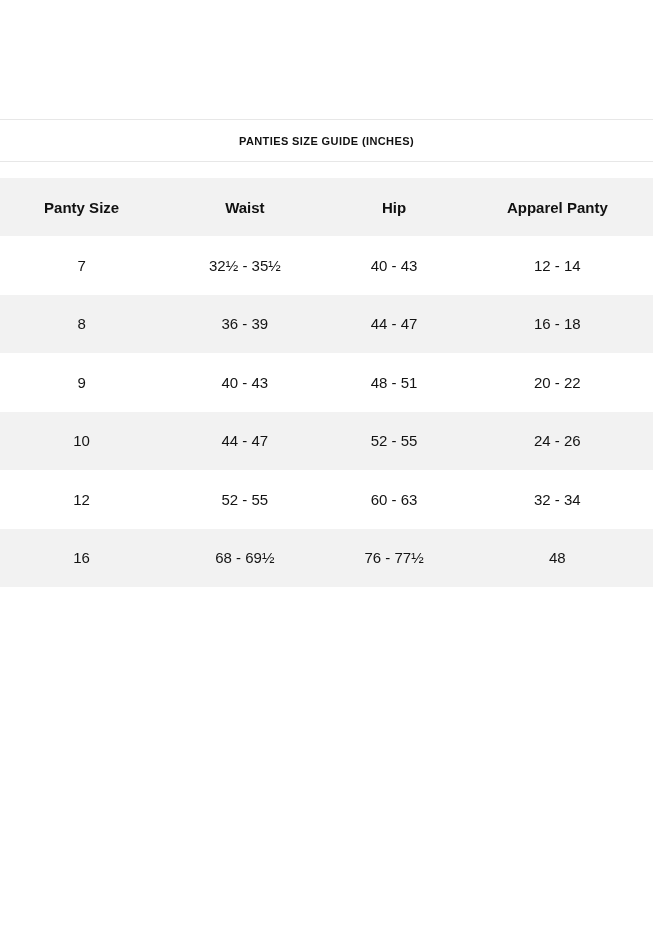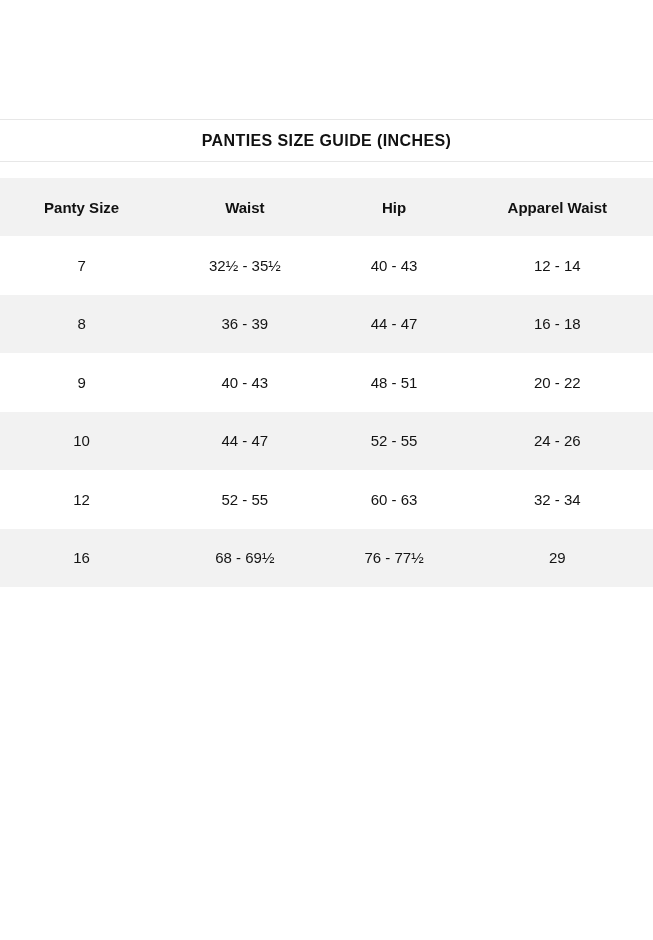--- a/index.html
+++ b/index.html
@@ -18,21 +18,21 @@
     margin-top: 119px;
     height: 41px;
     border-top: 1px solid #e7e7e7;
     border-bottom: 1px solid #e7e7e7;
     display: flex;
     align-items: center;
     justify-content: center;
   }
   .title-bar h2 {
     margin: 0;
-    font-size: 16px;
+    font-size: 11px;
     font-weight: 700;
     letter-spacing: 0.4px;
     color: #111111;
     text-transform: uppercase;
   }
   table.size-guide {
     width: 653px;
     margin-top: 16px;
     border-collapse: collapse;
     table-layout: fixed;
@@ -78,21 +78,21 @@
     <col class="c1">
       <col class="c2">
       <col class="c3">
       <col class="c4">
   </colgroup>
   <thead>
     <tr>
       <th>Panty Size</th>
       <th>Waist</th>
       <th>Hip</th>
-      <th>Apparel Waist</th>
+      <th>Apparel Panty</th>
     </tr>
   </thead>
   <tbody>
     <tr>
       <td>7</td>
       <td>32½ - 35½</td>
       <td>40 - 43</td>
       <td>12 - 14</td>
     </tr>
     <tr>
@@ -116,16 +116,16 @@
     <tr>
       <td>12</td>
       <td>52 - 55</td>
       <td>60 - 63</td>
       <td>32 - 34</td>
     </tr>
     <tr>
       <td>16</td>
       <td>68 - 69½</td>
       <td>76 - 77½</td>
-      <td>29</td>
+      <td>48</td>
     </tr>
   </tbody>
 </table>
 
 </body></html>

